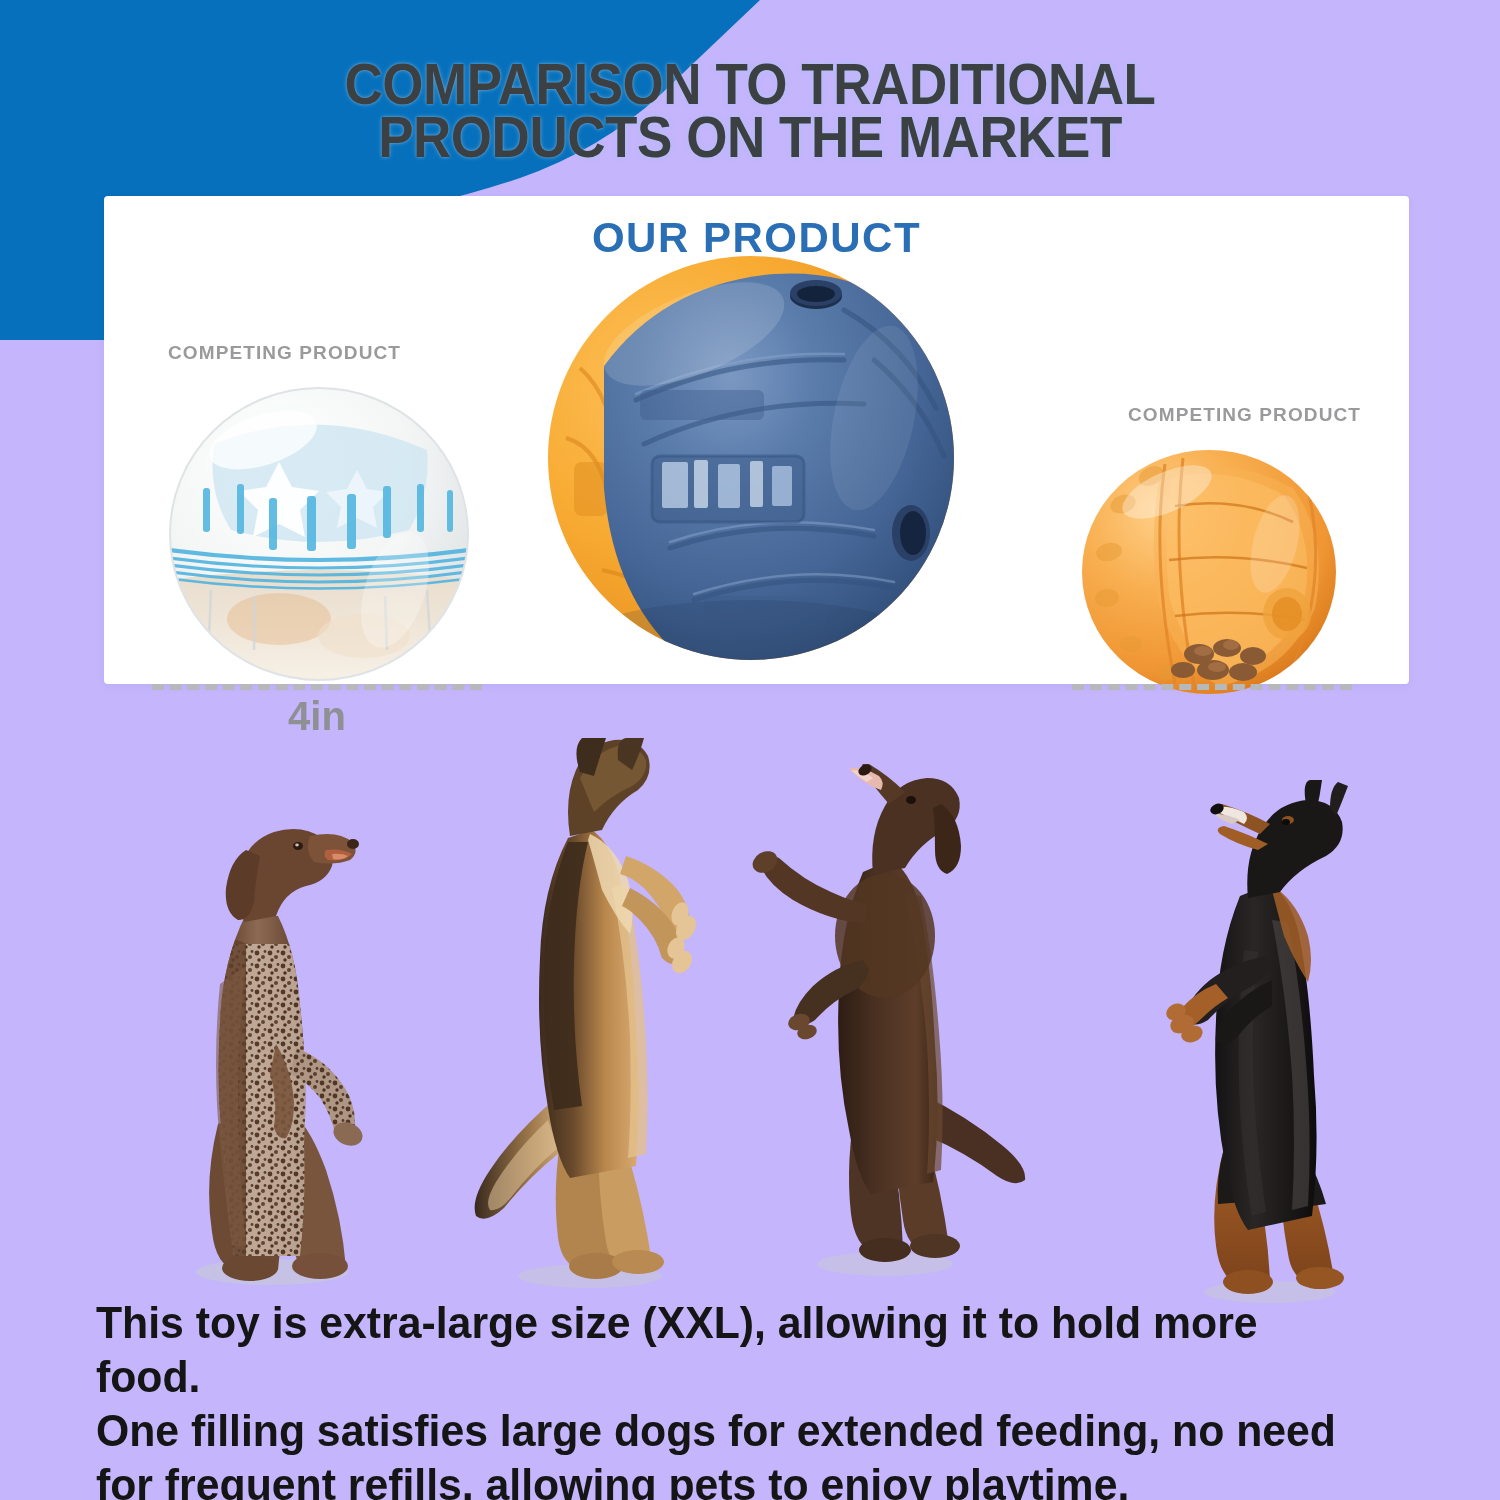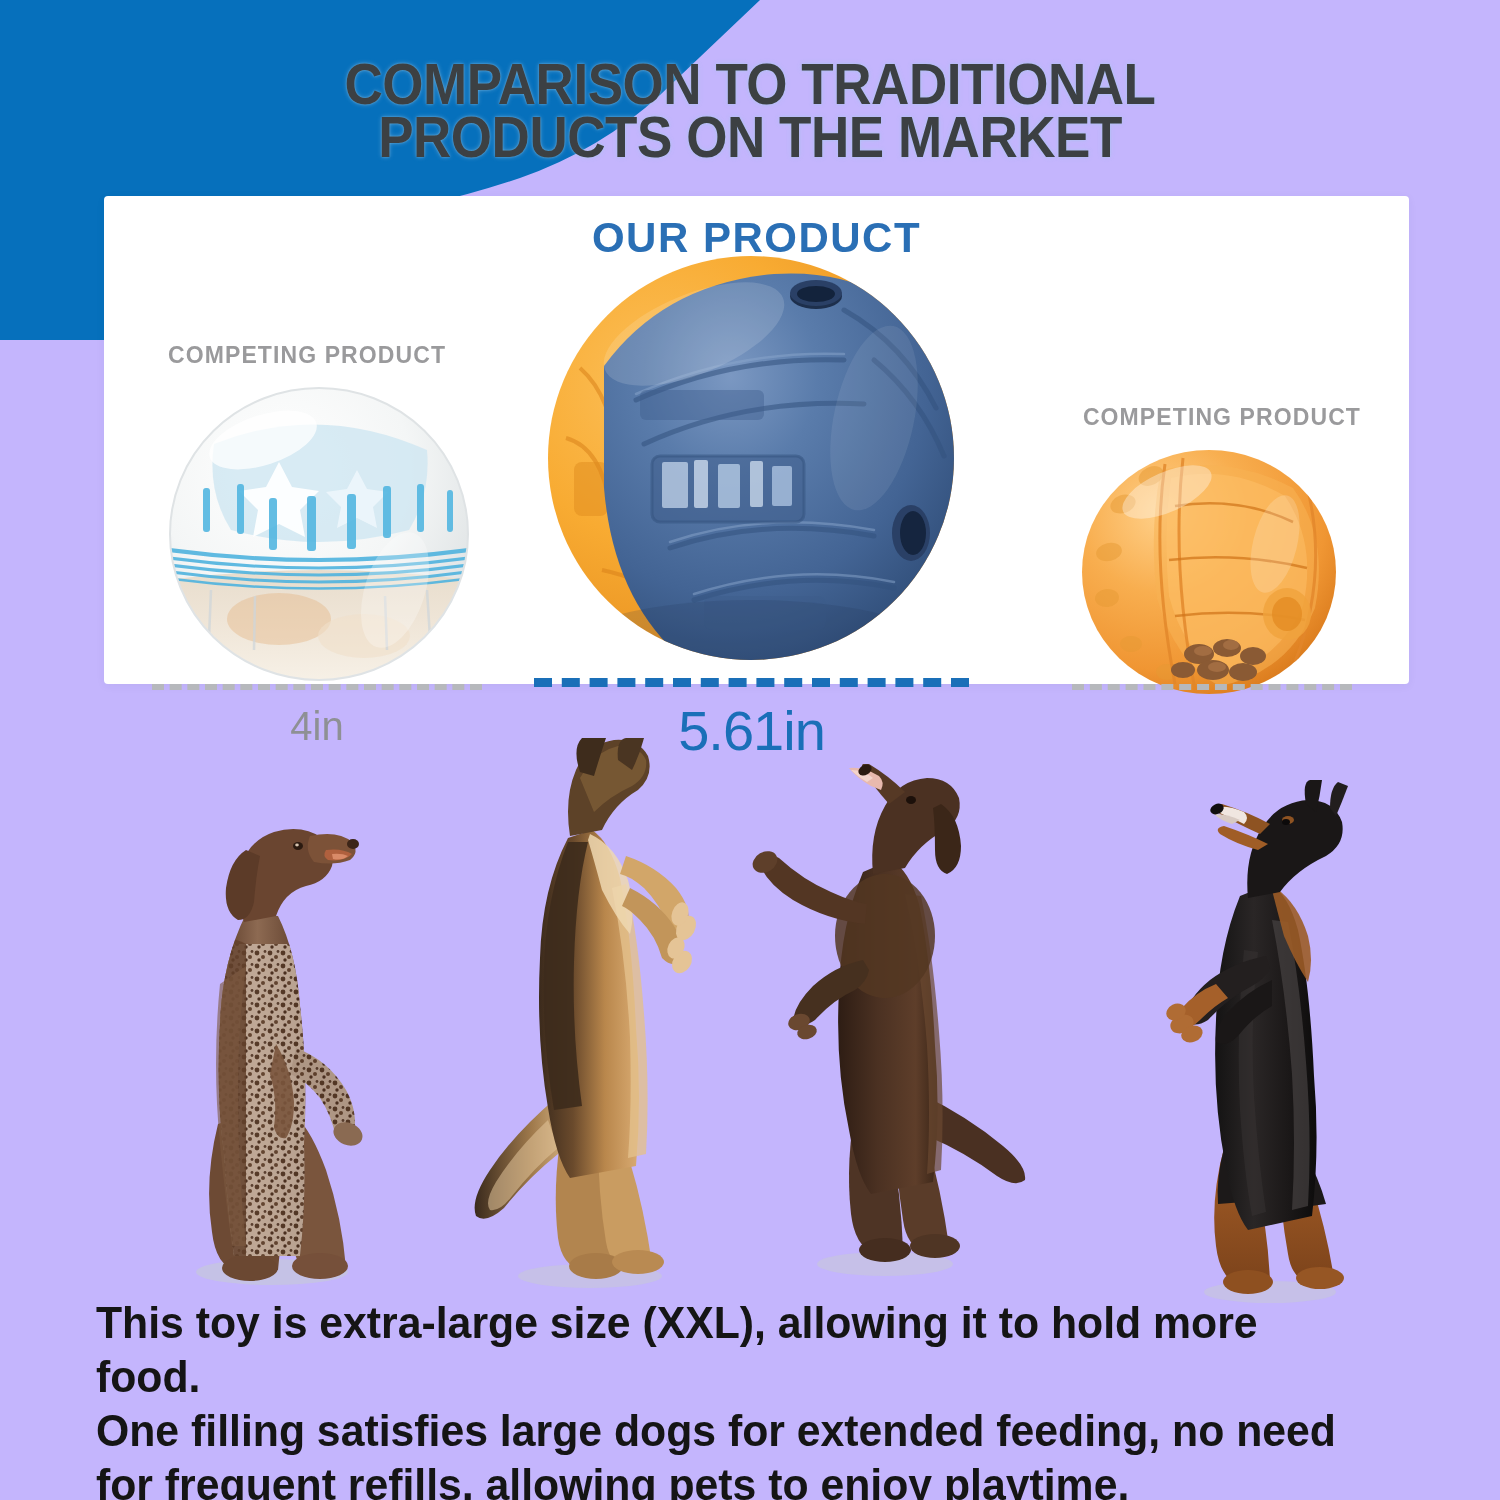--- a/index.html
+++ b/index.html
@@ -72,21 +72,21 @@
     text-align: center;
     font-size: 42px;
     font-weight: 700;
     letter-spacing: 1.5px;
     color: #2a6fb5;
     z-index: 9;
   }
 
   .competing-label {
     position: absolute;
-    font-size: 23px;
+    font-size: 19px;
     font-weight: 700;
     letter-spacing: 1.1px;
     color: #9a9a9c;
     white-space: nowrap;
     z-index: 9;
   }
   .competing-label.left  { left: 64px;  top: 146px; }
   .competing-label.right { right: 48px; top: 208px; }
 
   
@@ -112,22 +112,22 @@
 
   .dash-line { width: 100%; }
   .dash-line.gray {
     border-top: 6px dashed #b6b8bc;
   }
   .dash-line.blue {
     border-top: 9px dashed #1a6fb8;
   }
 
   .measure-value {
-    margin-top: 16px;
-    font-weight: 400;
+    margin-top: 6px;
+    font-weight: 700;
     line-height: 1;
   }
   .measure-value.gray { font-size: 40px; color: #8e9094; }
   .measure-value.blue { font-size: 56px; color: #1a6fb8; letter-spacing: -1px; }
 
   
   .dogs {
     position: absolute;
     left: 0; top: 740px;
     width: 1500px; height: 580px;
@@ -388,24 +388,20 @@
           </g>
         </svg>
       </div>
     </div>
 
     <div class="measure m-left">
       <div class="dash-line gray"></div>
       <div class="measure-value gray">4in</div>
     </div>
 
-    <div class="measure m-center">
-      <div class="dash-line blue"></div>
-      <div class="measure-value blue">5.61in</div>
-    </div>
 
     <div class="measure m-right">
       <div class="dash-line gray"></div>
     </div>
   </div>
 
   <div class="dogs">
 
     <div class="dog" style="left:150px; bottom:22px;">
       <svg width="270" height="500" viewBox="0 0 270 500">

